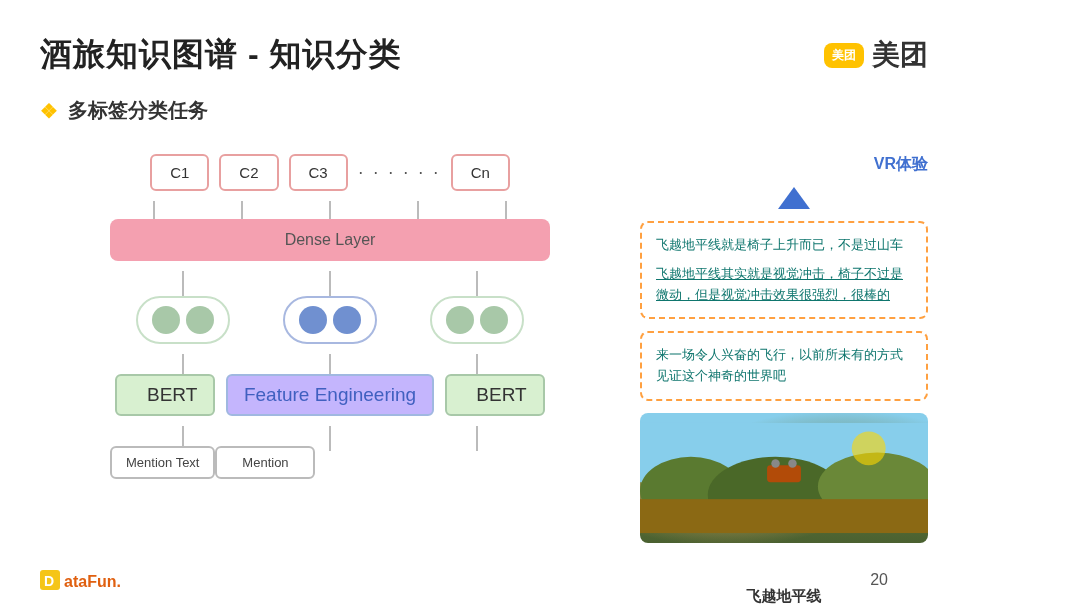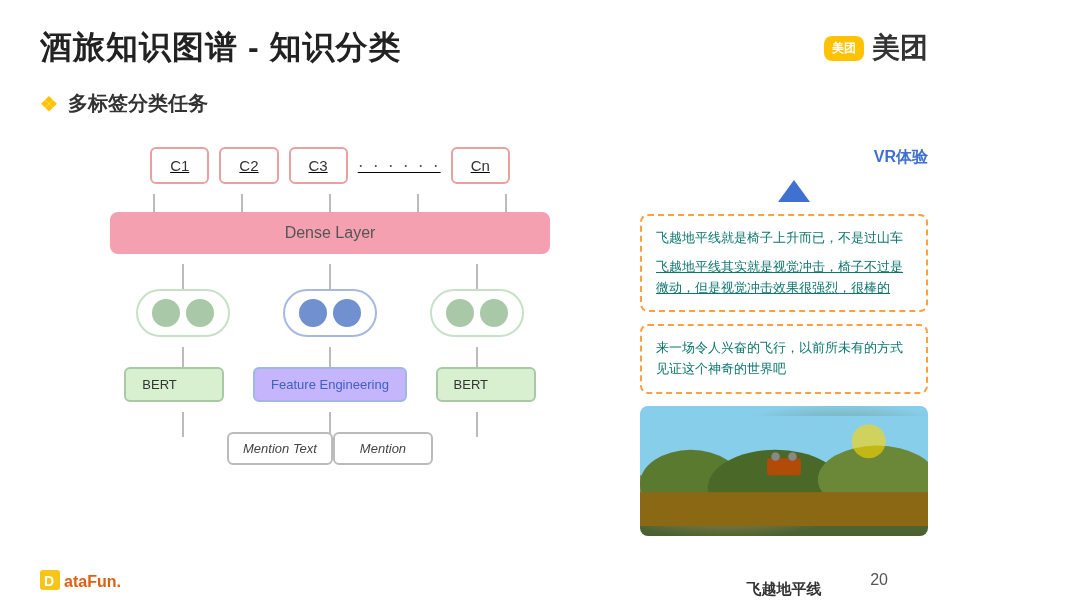--- a/index.html
+++ b/index.html
@@ -10,21 +10,21 @@
       height: 608px;
       overflow: hidden;
       position: relative;
     }
 
     .slide {
       width: 968px;
       height: 608px;
       background: #ffffff;
       position: relative;
-      padding: 26px 40px;
+      padding: 33px 40px;
     }
 
     
     .header {
       display: flex;
       justify-content: space-between;
       align-items: center;
       margin-bottom: 20px;
     }
 
@@ -88,21 +88,20 @@
       align-items: center;
     }
 
     
     .c-boxes-row {
       display: flex;
       align-items: center;
       gap: 10px;
       margin-bottom: 10px;
       margin-top: 10px;
-      text-decoration: underline;
     }
 
     .c-box {
       border: 2px solid #e8a0a0;
       border-radius: 6px;
       padding: 8px 18px;
       font-size: 15px;
       color: #333;
       background: #fff;
       min-width: 50px;
@@ -189,24 +188,24 @@
       display: flex;
       width: 440px;
       justify-content: space-around;
       margin-bottom: 10px;
     }
 
     .method-box {
       border: 2px solid #a8c8a8;
       border-radius: 6px;
       padding: 8px 16px;
-      font-size: 13px;
+      font-size: 19px;
       color: #333;
       background: #d8f0d0;
-      text-align: left;
+      text-align: right;
       min-width: 100px;
     }
 
     .method-box.feature-box {
       background: #c4b5fd;
       border-color: #a0b8e0;
       color: #4060c0;
     }
 
     
@@ -214,22 +213,21 @@
       display: flex;
       width: 440px;
       justify-content: space-around;
       height: 20px;
     }
 
     
     .input-boxes {
       display: flex;
       width: 440px;
-      justify-content: center;
-      font-style: italic;
+      justify-content: flex-start;
     }
 
     .input-box {
       border: 2px solid #bbb;
       border-radius: 6px;
       padding: 7px 14px;
       font-size: 13px;
       color: #444;
       background: #fff;
       text-align: center;

